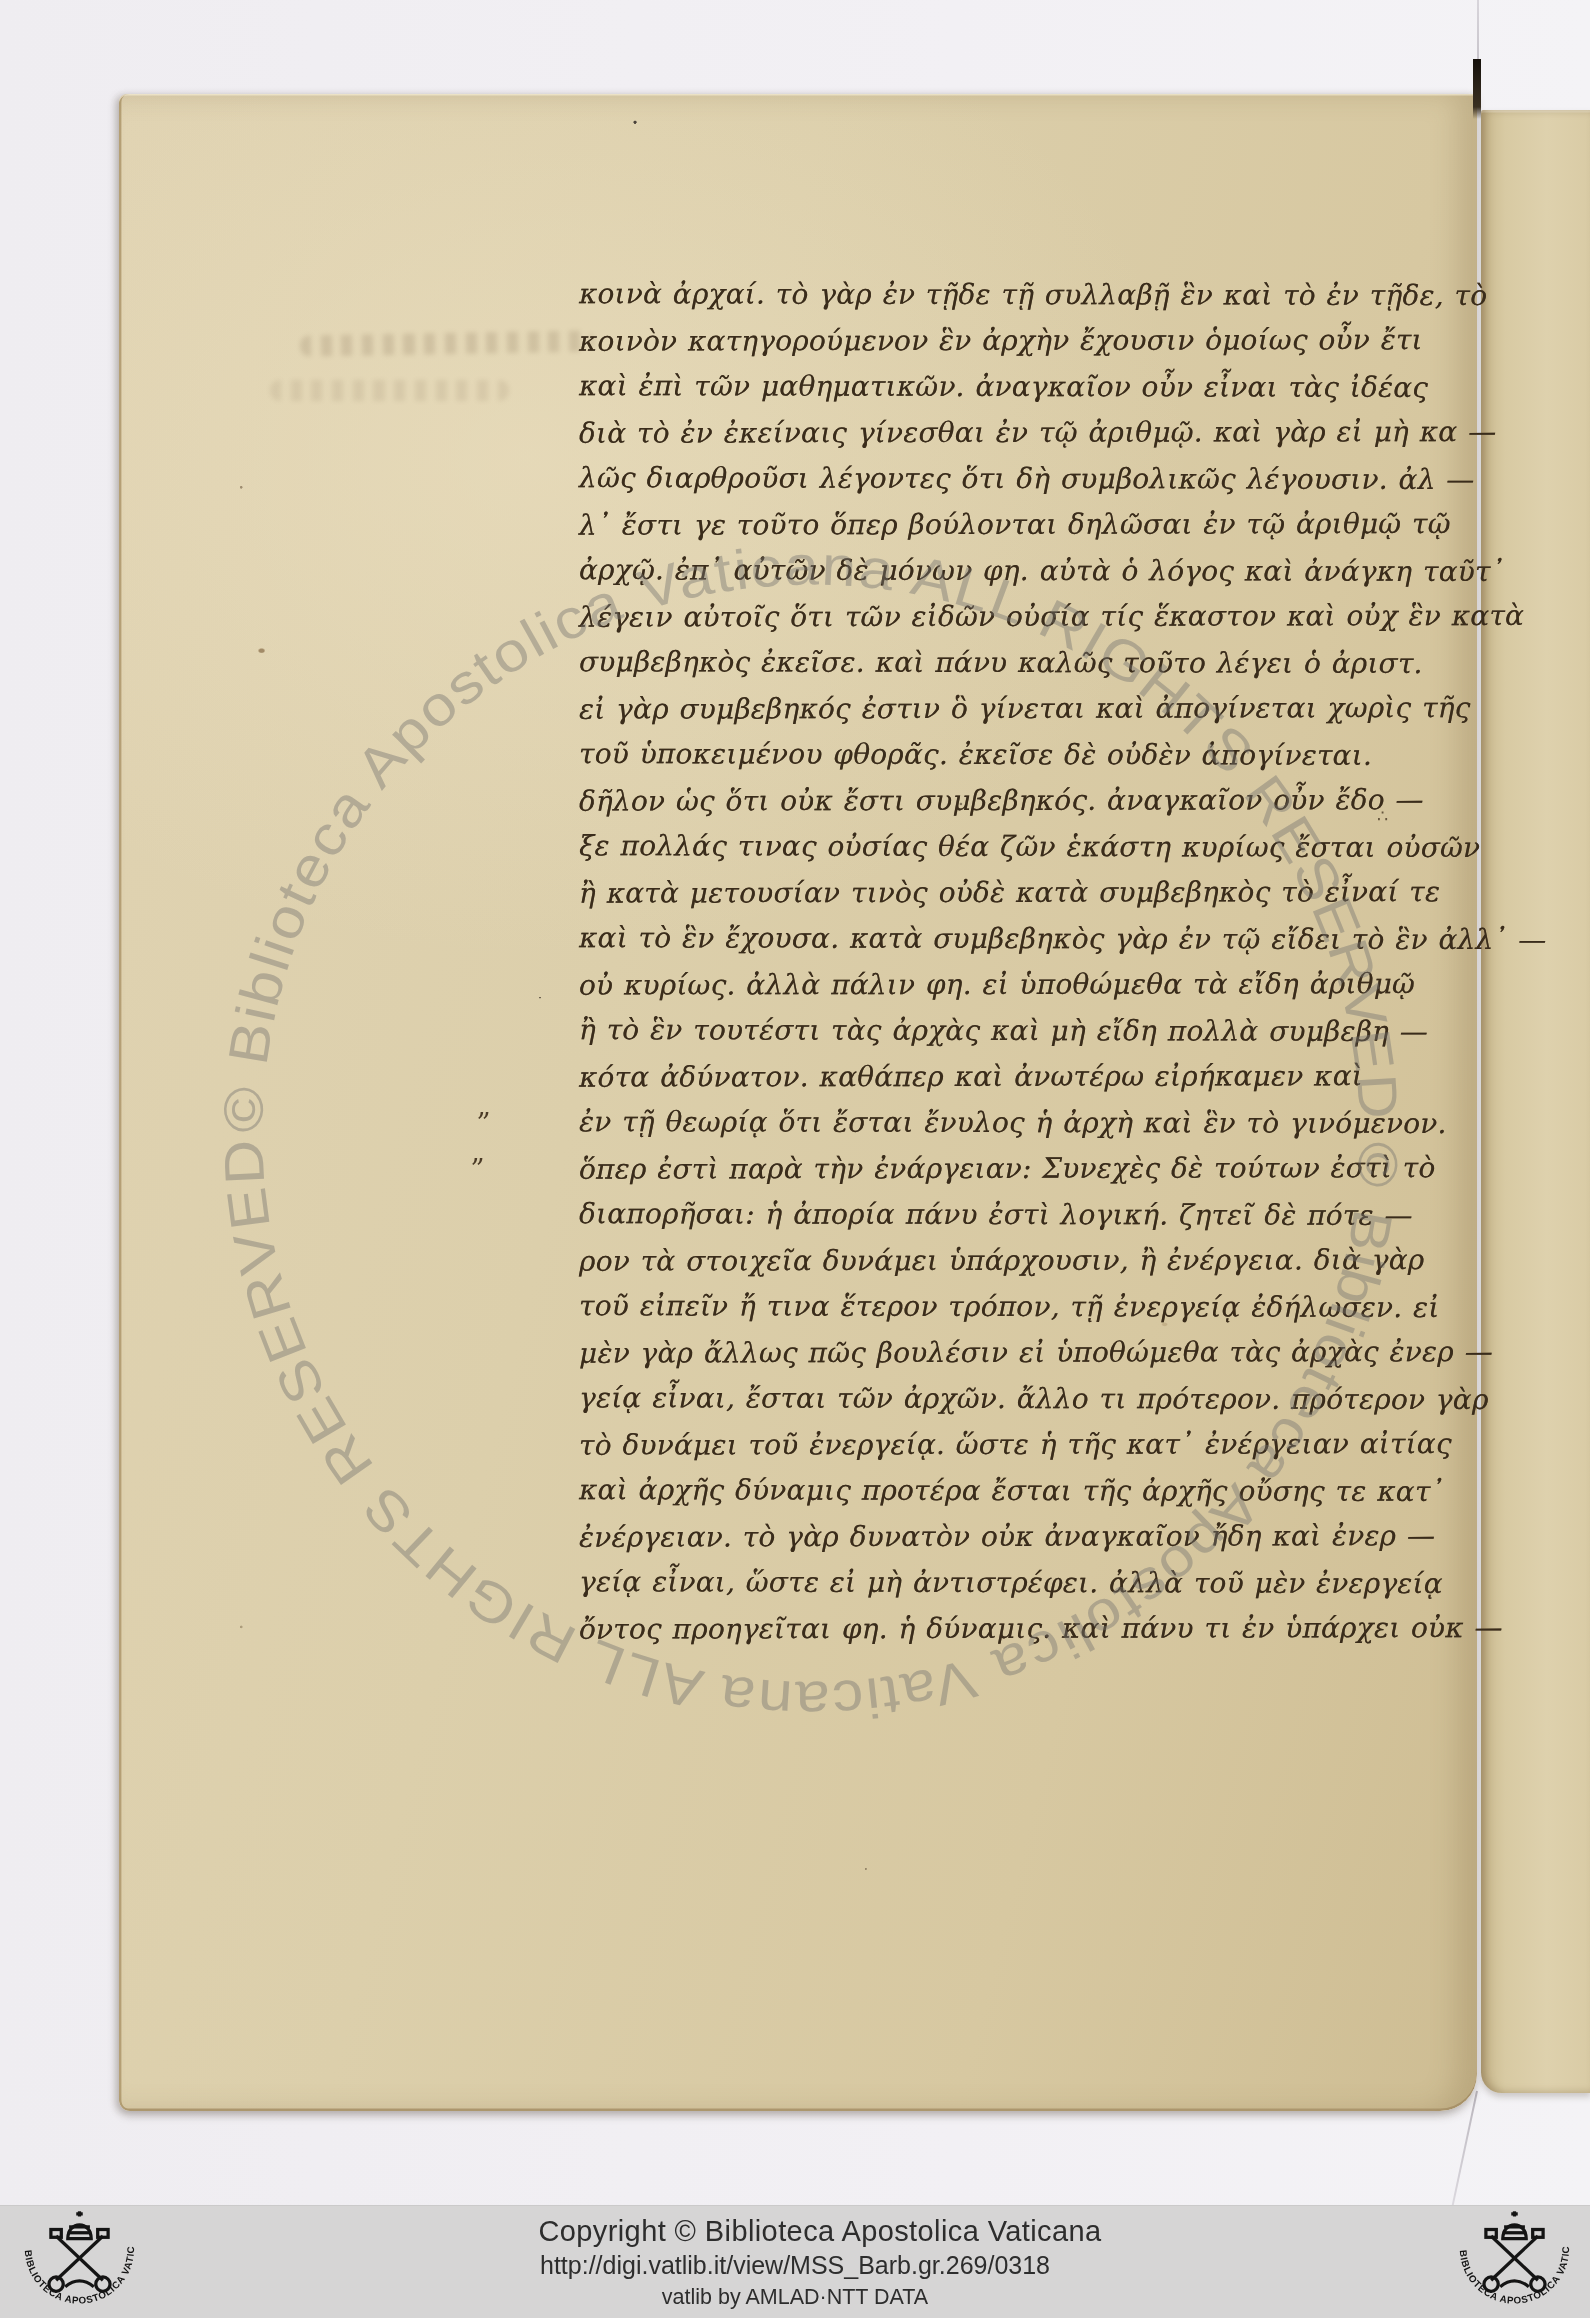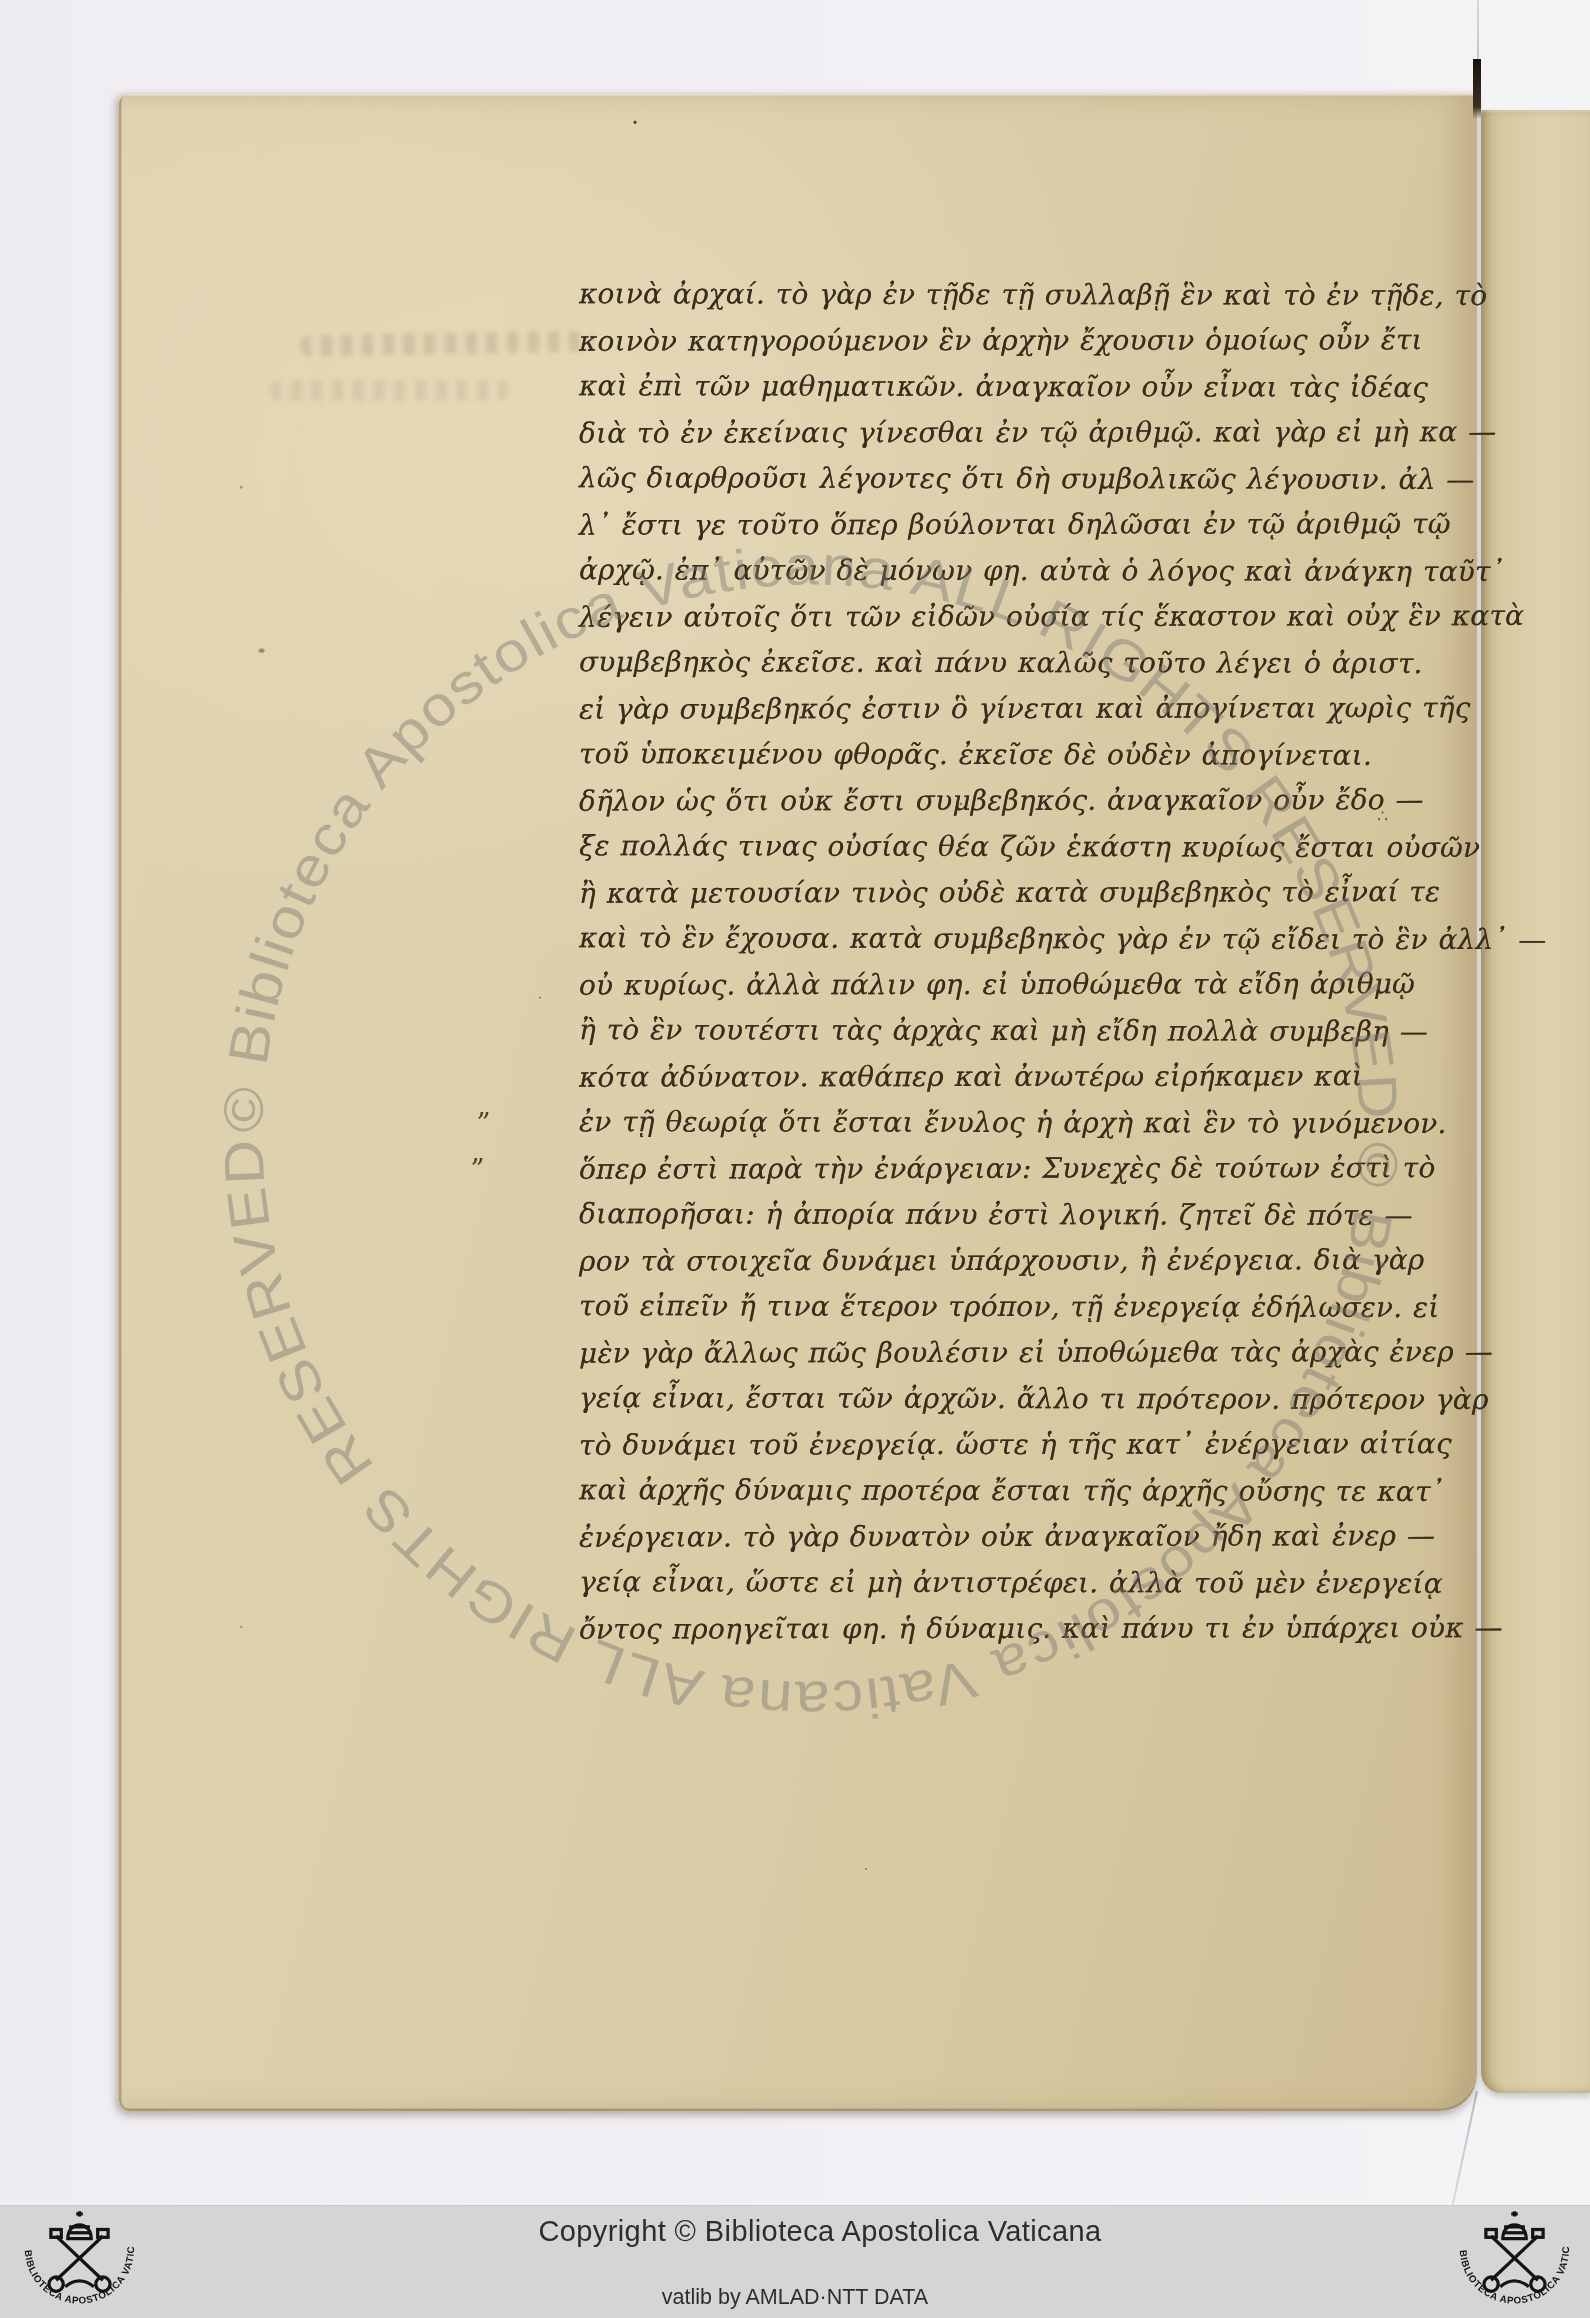--- a/index.html
+++ b/index.html
@@ -138,20 +138,21 @@
     <defs>
       <path id="wmcircle" d="M 330 1425 A 690 690 0 1 1 1710 1425 A 690 690 0 1 1 330 1425"></path>
     </defs>
     <text>
       <textPath id="wm-textpath" href="#wmcircle" textLength="4330" lengthAdjust="spacingAndGlyphs">© Biblioteca Apostolica Vaticana ALL RIGHTS RESERVED       © Biblioteca Apostolica Vaticana ALL RIGHTS RESERVED       </textPath>
     </text>
   </svg>
 
   <div class="footer">
     <div class="f-copy f-center">Copyright © Biblioteca Apostolica Vaticana</div>
+    <div class="f-url f-center">http://digi.vatlib.it/view/MSS_Barb.gr.269/0318</div>
     <div class="f-pow f-center">vatlib by AMLAD·NTT DATA</div>
   </div>
 
   <svg class="emblem left" width="143" height="104" viewBox="0 0 220 160">
     <defs>
         <path id="ringL" d="M 26 60 A 84 84 0 1 0 194 60"></path>
       </defs>
     <g class="device">
       <line x1="110" y1="2" x2="110" y2="10"></line>
         <line x1="105" y1="6" x2="115" y2="6"></line>

